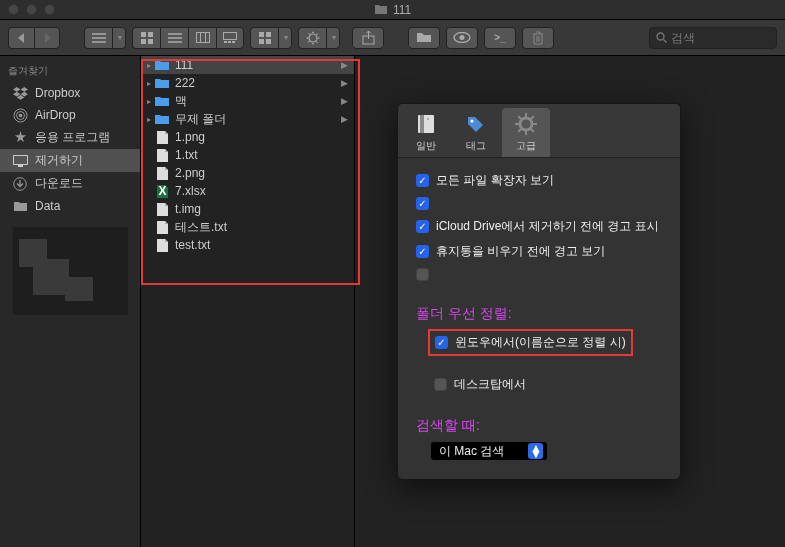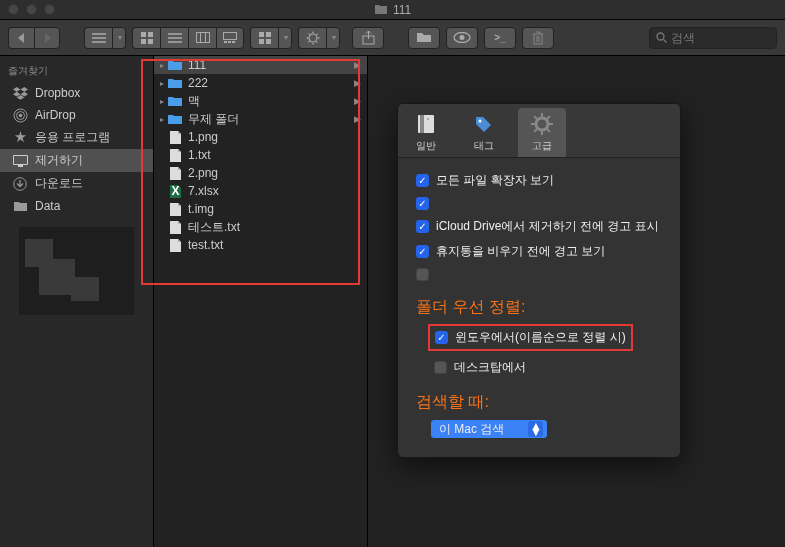--- a/index.html
+++ b/index.html
@@ -122,21 +122,21 @@
     }
     
     
     .main {
       display: flex;
       height: calc(100% - 56px);
     }
     
     
     .sidebar {
-      width: 154px;
+      width: 141px;
       background: #282828;
       border-right: 1px solid #000;
       padding-top: 6px;
     }
     .sidebar-header {
       color: #888;
       font-size: 10px;
       padding: 2px 8px 4px 8px;
     }
     .sidebar-item {
@@ -271,21 +271,21 @@
     .tl-max { background: #464646; }
     .prefs-title {
       color: #ccc;
       font-size: 13px;
     }
     .prefs-tabs {
       background: #383838;
       border-bottom: 1px solid #222;
       display: flex;
       padding: 4px 4px 0 4px;
-      gap: 10px;
+      gap: 2px;
       align-items: center;
     }
     .prefs-tab {
       display: flex;
       flex-direction: column;
       align-items: center;
       padding: 4px 6px 4px 6px;
       gap: 3px;
       border-radius: 4px 4px 0 0;
       width: 48px;
@@ -329,39 +329,39 @@
     }
     .checkbox.checked {
       background: #2463ea;
       color: #fff;
     }
     .checkbox.unchecked {
       background: #555;
       border: 1px solid #444;
     }
     .prefs-label {
-      color: #f97316;
-      font-size: 16px;
-      margin-top: 16px;
+      color: #d946ef;
+      font-size: 14px;
+      margin-top: 24px;
       margin-bottom: 6px;
     }
     .prefs-indent {
       padding-left: 18px;
     }
     .red-box-check {
       border: 2px solid #e53935;
       padding: 3px 5px;
       margin-left: 12px;
       margin-bottom: 4px;
       display: inline-flex;
       align-items: center;
       gap: 7px;
     }
     .prefs-select {
-      background: #3b82f6;
+      background: #000000;
       border: 1px solid #333;
       border-radius: 4px;
       height: 20px;
       padding: 0 4px 0 8px;
       display: inline-flex;
       align-items: center;
       gap: 24px;
       color: #eee;
       font-size: 12px;
       margin-left: 14px;
@@ -761,21 +761,21 @@
     
     <div class="prefs-label">폴더 우선 정렬:</div>
     
     <div class="red-box-check">
       <div style="display:flex;align-items:center;gap:7px">
         <span class="checkbox checked">✓</span>
         <span>윈도우에서(이름순으로 정렬 시)</span>
       </div>
     </div>
     
-    <div class="prefs-check prefs-indent" style="margin-top:4px">
+    <div class="prefs-check prefs-indent" style="margin-top:16px">
       <span class="checkbox unchecked"></span>
       <span>데스크탑에서</span>
     </div>
     
     <div class="prefs-label">검색할 때:</div>
     <div class="prefs-select">
       <span>이 Mac 검색</span>
       <span class="select-arrows">
         <span>▲</span>
           <span>▼</span>

